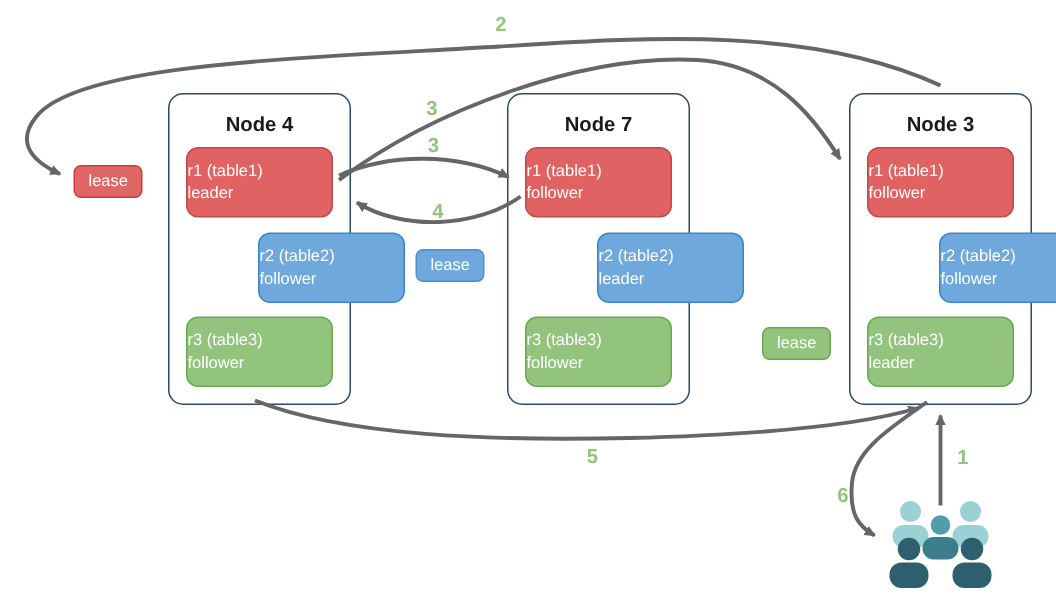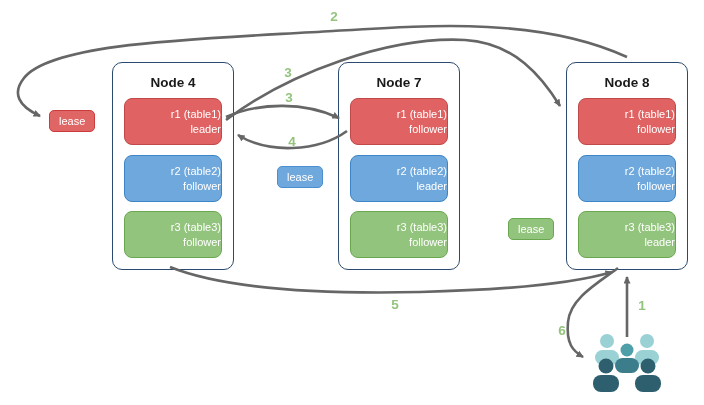--- a/index.html
+++ b/index.html
@@ -11,27 +11,27 @@
   .node{
     position:absolute;top:62px;width:120px;height:206px;background:#ffffff;
     border:1.6px solid #2b4a6f;border-radius:10px;z-index:2;
   }
   .node-title{
     position:absolute;top:12px;left:0;width:100%;text-align:center;
     font-size:13.5px;font-weight:bold;color:#1a1a1a;
   }
   .replica{
     position:absolute;left:11px;width:96px;height:45px;border-radius:8px;
-    display:flex;flex-direction:column;align-items:flex-end;justify-content:center;
+    display:flex;flex-direction:column;align-items:flex-start;justify-content:center;
     color:#ffffff;font-size:11px;line-height:1.3;text-align:center;
   }
   .replica.red{background:#e06262;border:1.4px solid #c04949;}
   .replica.blue{background:#6fa8dc;border:1.4px solid #3d85c6;}
   .replica.green{background:#93c47d;border:1.4px solid #6aa84f;}
-  .r1{top:35px;} .r2{top:92px;} .r3{top:148px;}
+  .r1{top:35px;} .r2{top:92px;margin-left:48px;} .r3{top:148px;}
   .lease{
     position:absolute;height:20px;padding:0 9px;border-radius:5px;z-index:4;
     display:flex;align-items:center;justify-content:center;
     color:#ffffff;font-size:11px;
   }
   .lease.red{background:#e06666;border:1.6px solid #cc3b3b;left:49px;top:110px;}
   .lease.blue{background:#6fa8dc;border:1.6px solid #4a8fd0;left:277px;top:166px;}
   .lease.green{background:#93c47d;border:1.6px solid #6aa84f;left:508px;top:218px;}
   .step{
     position:absolute;z-index:5;color:#93c47d;font-size:13.5px;font-weight:bold;
@@ -87,21 +87,21 @@
       <span>r2 (table2)</span>
       <span>leader</span>
     </div>
     <div class="replica green r3">
       <span>r3 (table3)</span>
       <span>follower</span>
     </div>
   </div>
 
   <div class="node" style="left:566px">
-    <div class="node-title">Node 8</div>
+    <div class="node-title">Node 3</div>
     <div class="replica red r1">
       <span>r1 (table1)</span>
       <span>follower</span>
     </div>
     <div class="replica blue r2">
       <span>r2 (table2)</span>
       <span>follower</span>
     </div>
     <div class="replica green r3">
       <span>r3 (table3)</span>

